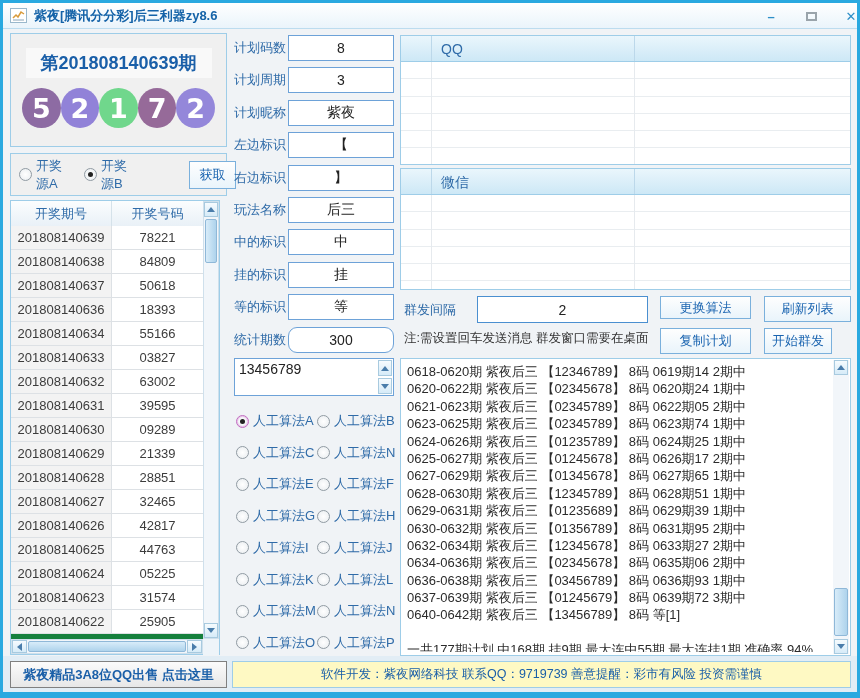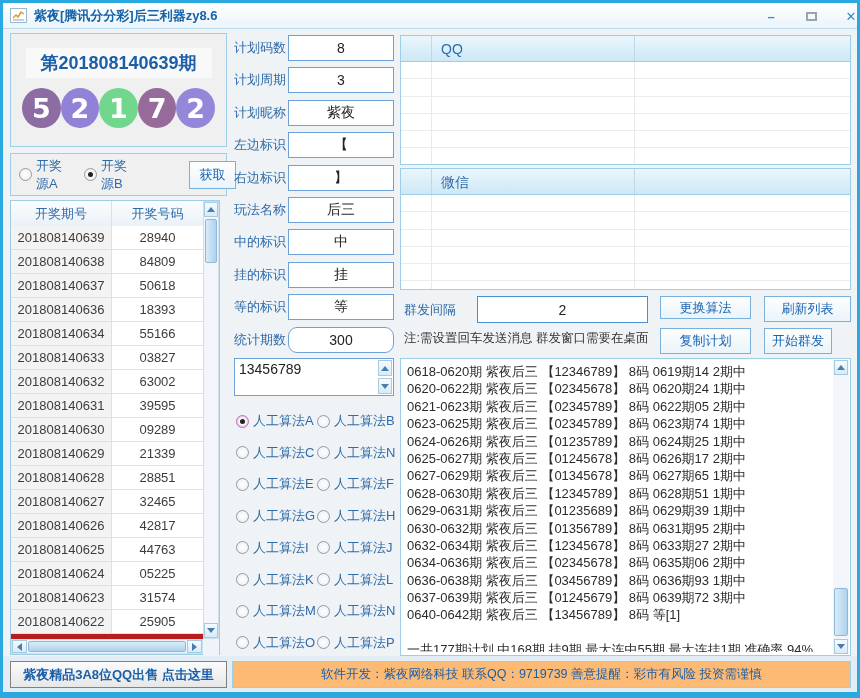--- a/index.html
+++ b/index.html
@@ -34,21 +34,21 @@
          background:radial-gradient(#ffffff,#e8ecef);display:inline-block;flex:0 0 auto;position:relative;}
   .checked .radio::after{content:"";position:absolute;left:3px;top:3px;width:5px;height:5px;
          border-radius:50%;background:#222;}
   .algo.checked .radio{border-color:#c06ec0;box-shadow:0 0 0 1px #ecc2ec inset;}
   .radio-item{display:flex;align-items:center;gap:4px;color:#2f6ba8;font-size:13px;}
   
   .thead{position:absolute;display:flex;background:linear-gradient(#fbfdfe,#e9f1f7);
          border-bottom:1px solid #c9d6df;}
   .thcell{height:25px;line-height:25px;text-align:center;color:#2f6ba8;font-size:13px;
           border-right:1px solid #d5e2ea;}
-  .hist-body{position:absolute;overflow:hidden;background:#b91c1c;}
+  .hist-body{position:absolute;overflow:hidden;background:#15803d;}
   .hrow{display:flex;height:24px;border-bottom:1px solid #dde1e5;}
   .hc{line-height:23px;text-align:center;font-size:13px;color:#3c3c3c;}
   .hc-p{width:101px;background:#f3f3f3;border-right:1px solid #dde1e5;}
   .hc-n{width:91px;background:#fff;}
   
   .sb{position:absolute;background:#f2f6fa;border:1px solid #cfe0ec;}
   .sb-btn{position:absolute;background:linear-gradient(#f6fbfe,#d6ebf8);border:1px solid #a8cadf;
           display:flex;align-items:center;justify-content:center;}
   .tri{width:0;height:0;display:block;}
   .tri-up{border-left:4px solid transparent;border-right:4px solid transparent;border-bottom:5px solid #4a7dab;}
@@ -79,21 +79,21 @@
   
   .plan-lines{position:absolute;left:6px;top:4px;right:20px;bottom:3px;overflow:hidden;}
   .plan-line{height:17.4px;line-height:17.4px;font-size:13px;color:#2b2b2b;white-space:pre;overflow:hidden;}
   .note{position:absolute;left:404px;top:330px;font-size:12.5px;color:#333;}
   
   .footerband{position:absolute;left:3px;top:656px;width:854px;height:36px;background:#e2edf5;}
   .promo{position:absolute;left:10px;top:661px;width:217px;height:27px;border:1px solid #808080;
          background:linear-gradient(#fbfbfb,#e7e7e7);color:#1a5fa8;font-weight:bold;font-size:13px;
          display:flex;align-items:center;justify-content:center;}
   .status{position:absolute;left:232px;top:661px;width:619px;height:27px;border:1px solid #9ecde8;
-          background:#fdba74;color:#1a5fa8;font-size:12.5px;display:flex;align-items:center;justify-content:center;}
+          background:#fef9c3;color:#1a5fa8;font-size:12.5px;display:flex;align-items:center;justify-content:center;}
 </style>
 </head>
 <body>
 
 <div class="screen">
 
   <div class="wb" style="left:0;top:0;width:860px;height:3px;"></div>
   <div class="wb" style="left:0;top:0;width:3px;height:698px;"></div>
   <div class="wb" style="left:857px;top:0;width:3px;height:698px;"></div>
   <div class="wb" style="left:0;top:692px;width:860px;height:6px;"></div>
@@ -147,21 +147,21 @@
 
   <div class="panel" style="left:10px;top:200px;width:210px;height:455px;"></div>
   <div class="thead" style="left:11px;top:201px;width:192px;">
     <div class="thcell" style="width:101px;">开奖期号</div>
     <div class="thcell" style="width:91px;border-right:none;">开奖号码</div>
   </div>
   <div class="hist-body" style="left:11px;top:226px;width:192px;height:413px;">
 
       <div class="hrow">
         <div class="hc hc-p">201808140639</div>
-        <div class="hc hc-n">28940</div>
+        <div class="hc hc-n">78221</div>
       </div>
 
       <div class="hrow">
         <div class="hc hc-p">201808140638</div>
         <div class="hc hc-n">84809</div>
       </div>
 
       <div class="hrow">
         <div class="hc hc-p">201808140637</div>
         <div class="hc hc-n">50618</div>

